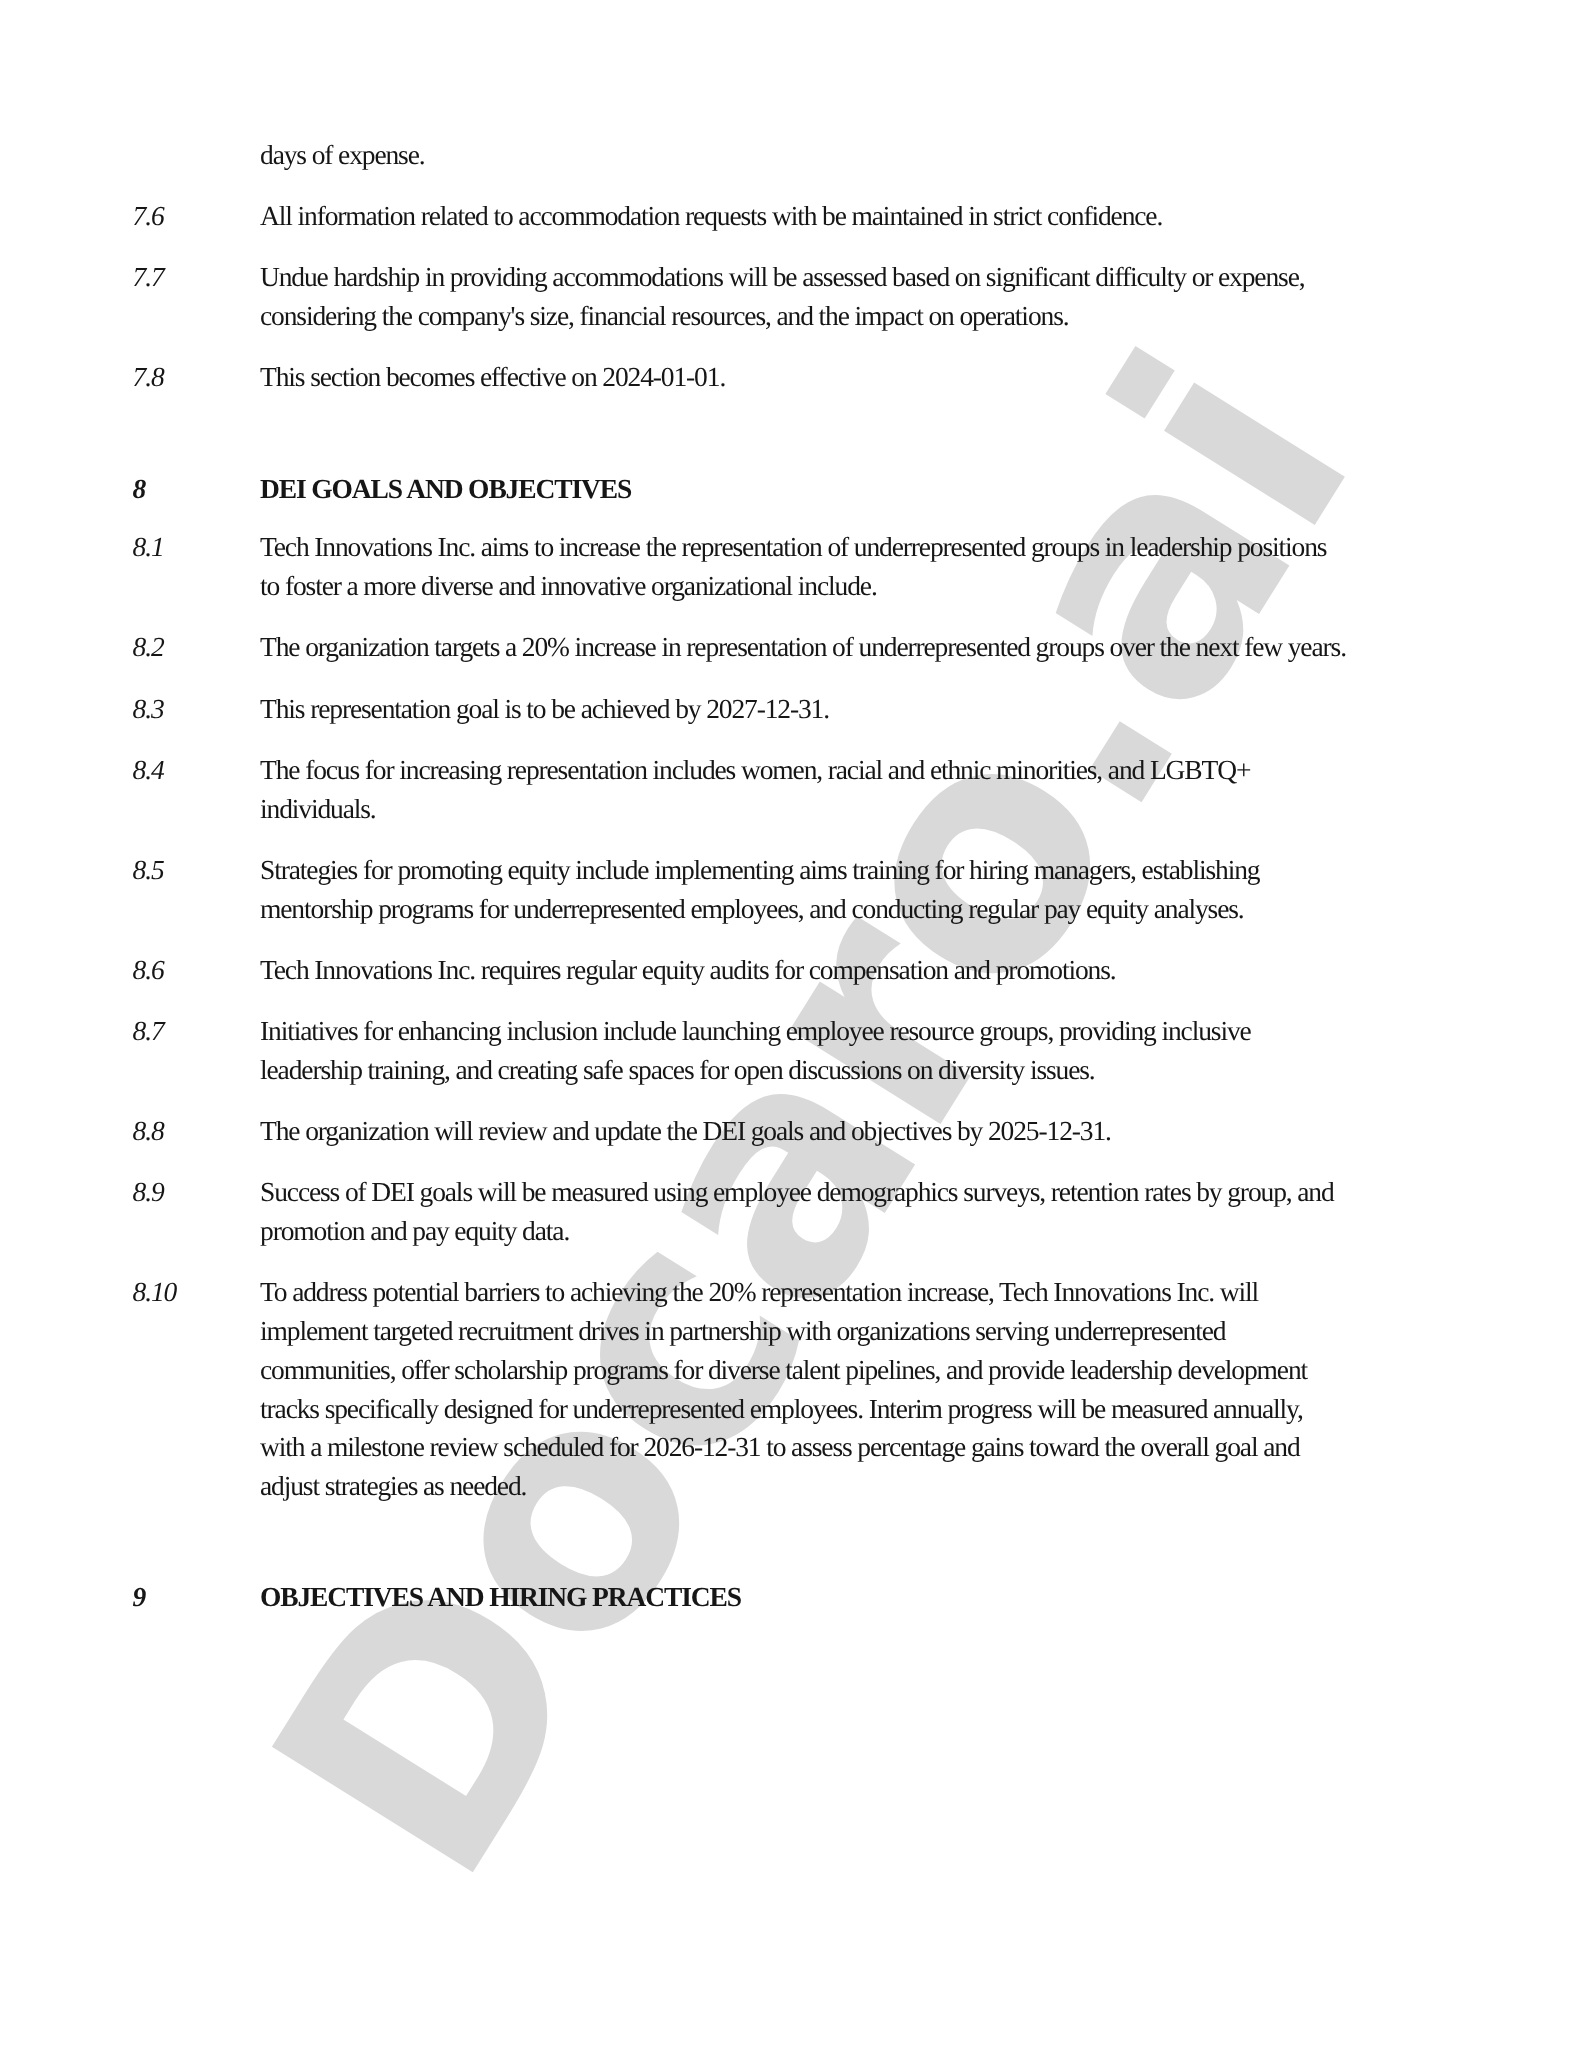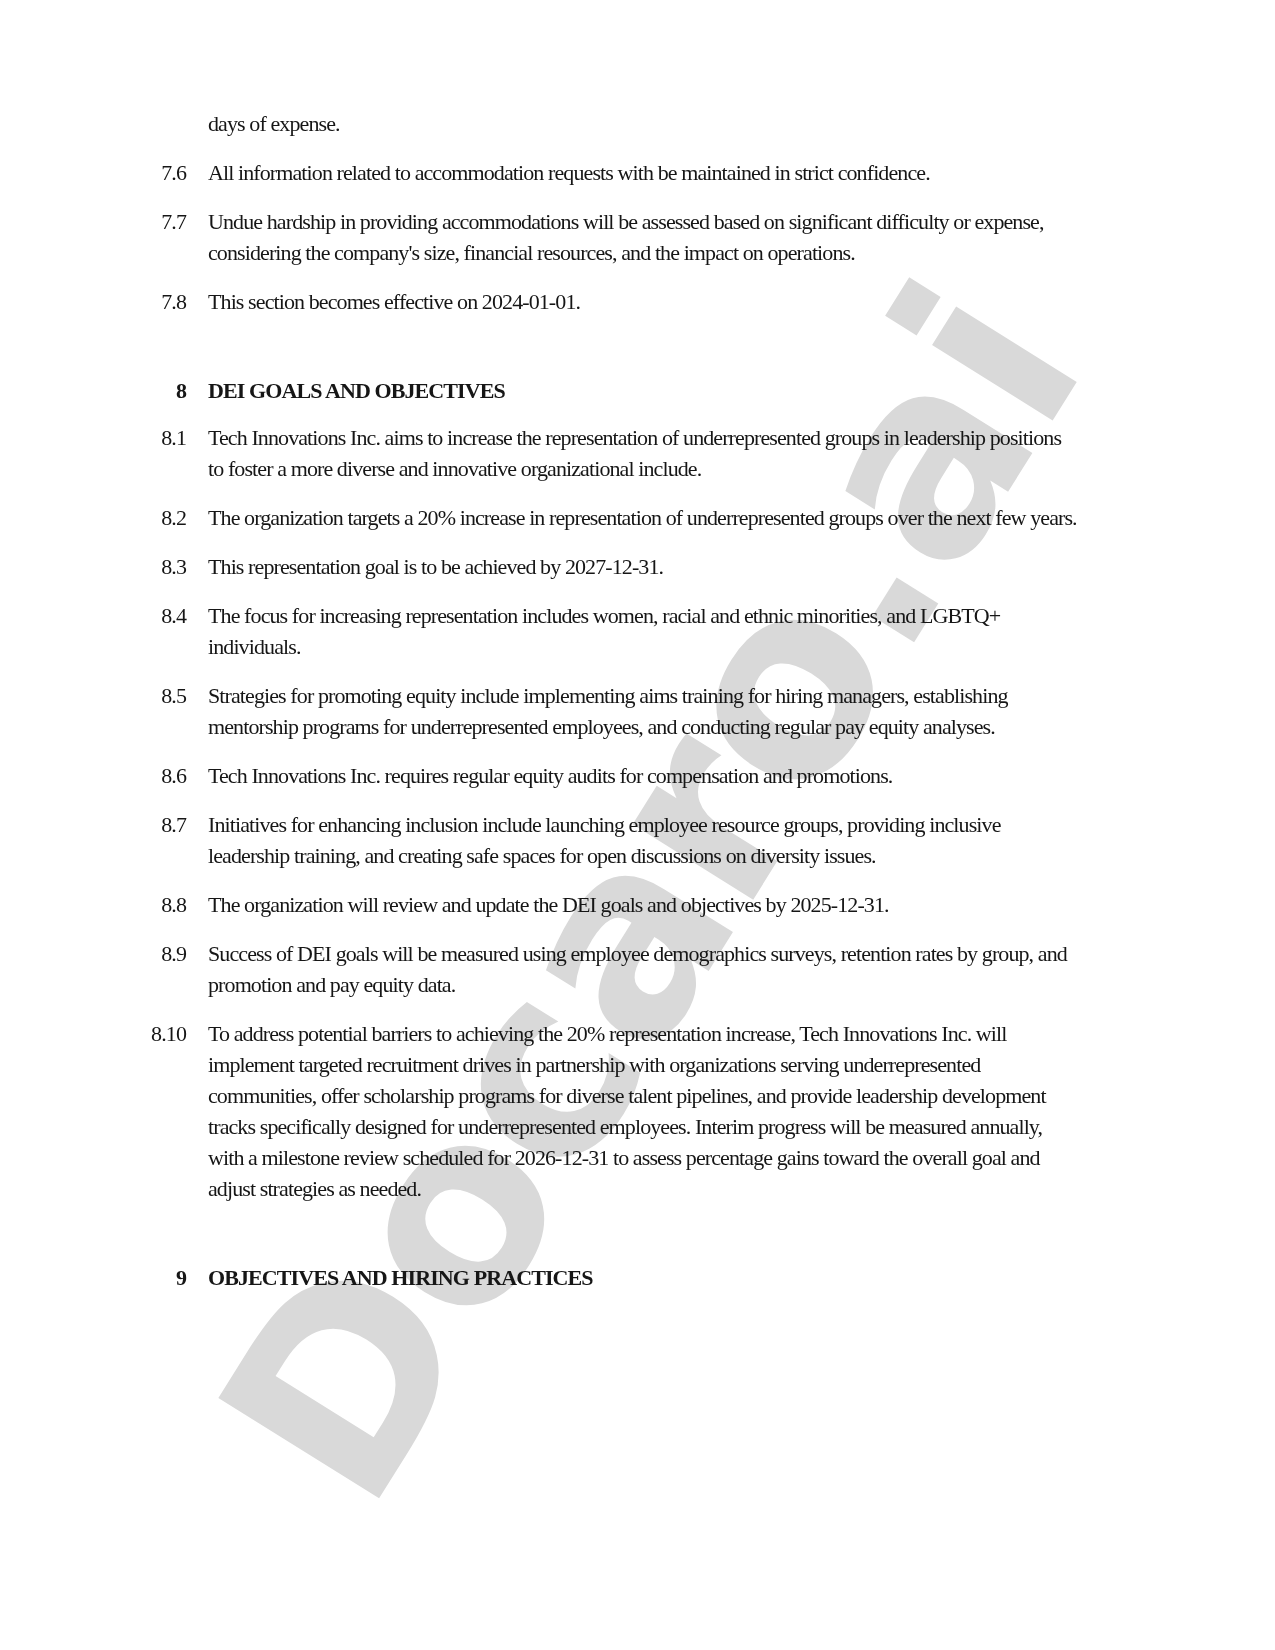--- a/index.html
+++ b/index.html
@@ -35,24 +35,24 @@
     z-index: 1;
   }
   .block {
     display: flex;
     align-items: flex-start;
     margin-bottom: 18px;
   }
   .num {
     flex: none;
     width: 80px;
-    text-align: right;
     font-size: 22px;
     line-height: 31px;
     letter-spacing: -0.9px;
+    font-style: italic;
   }
   .btext {
     margin-left: 22px;
     width: 872px;
     font-size: 22px;
     line-height: 31px;
     letter-spacing: -0.9px;
     text-align: left;
   }
   .block.heading { margin-top: 58px; margin-bottom: 16px; }

